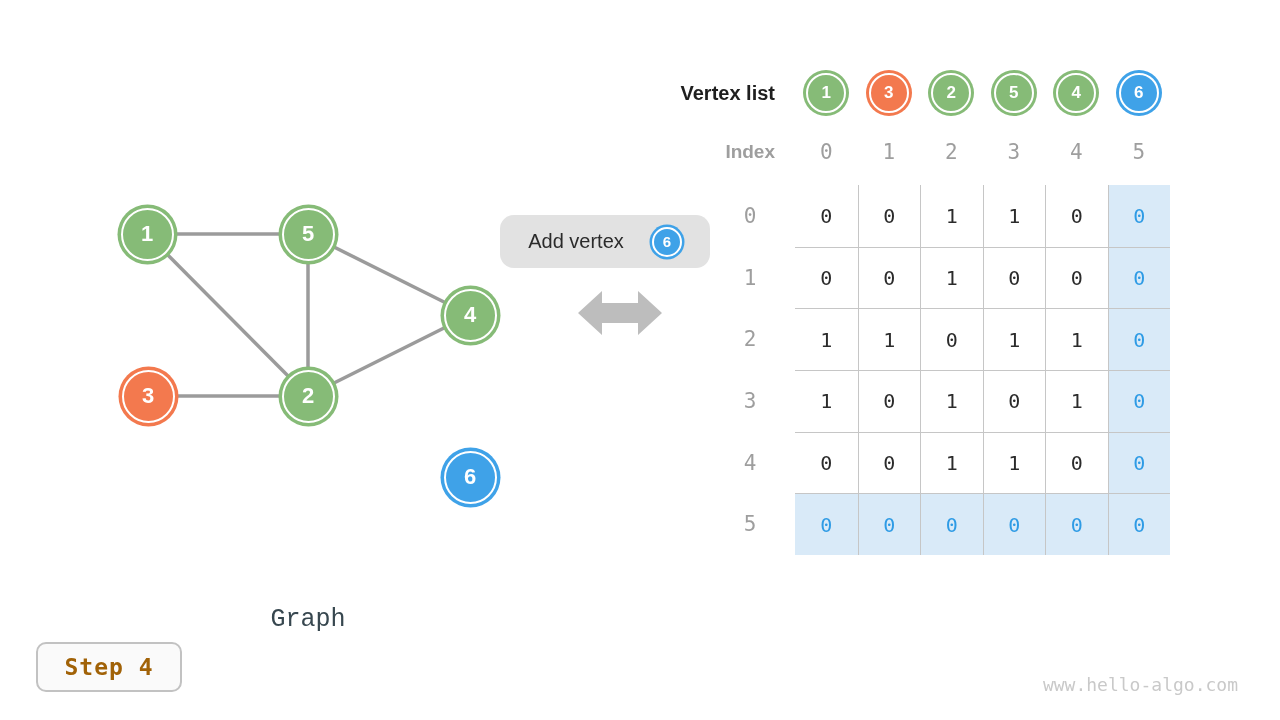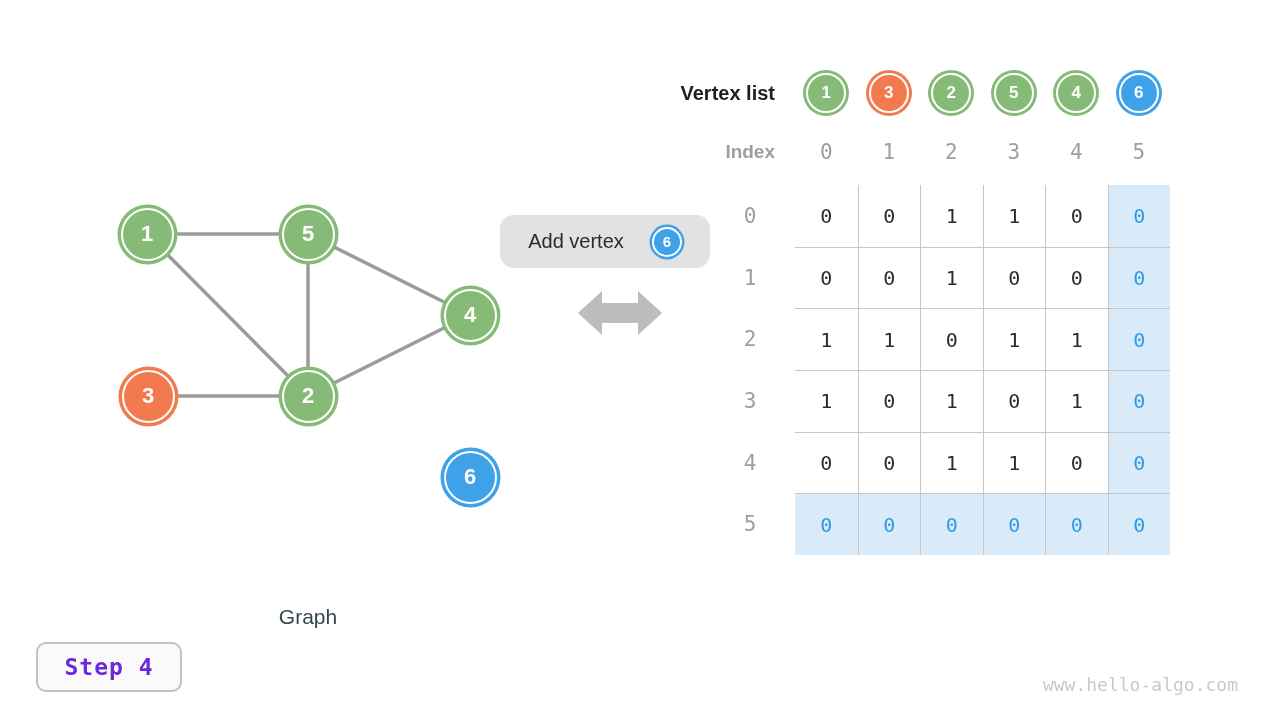--- a/index.html
+++ b/index.html
@@ -56,29 +56,29 @@
     background:#e2e2e2;border-radius:14px;
     display:flex;align-items:center;justify-content:center;gap:28px;
   }
   .chip-label{font-size:20px;color:#2b2b2b;}
   .chip-node{
     width:30px;height:30px;border-radius:50%;border:2px solid #fff;
     display:flex;align-items:center;justify-content:center;
     color:#fff;font-weight:bold;font-size:15px;
   }
 
-  .caption{position:absolute;width:320px;text-align:center;font-size:21px;color:#37474f;}
+  .caption{position:absolute;width:320px;text-align:center;font-size:25px;color:#37474f;font-family:Liberation Mono, monospace;}
   .caption-graph{left:148px;top:605px;}
   .caption-matrix{left:780px;top:605px;}
 
   .step-badge{
     position:absolute;left:36px;top:642px;width:146px;height:50px;
     background:#fafafa;border:2px solid #c2c2c2;border-radius:10px;
     display:flex;align-items:center;justify-content:center;
-    font-family:"DejaVu Sans Mono",monospace;font-size:23px;font-weight:bold;color:#6d28d9;
+    font-family:"DejaVu Sans Mono",monospace;font-size:23px;font-weight:bold;color:#a16207;
     letter-spacing:1px;
   }
   .watermark{
     position:absolute;right:42px;top:674px;
     font-family:"DejaVu Sans Mono",monospace;font-size:18px;color:#c9c9c9;
   }
 </style>
 </head>
 <body>
 

